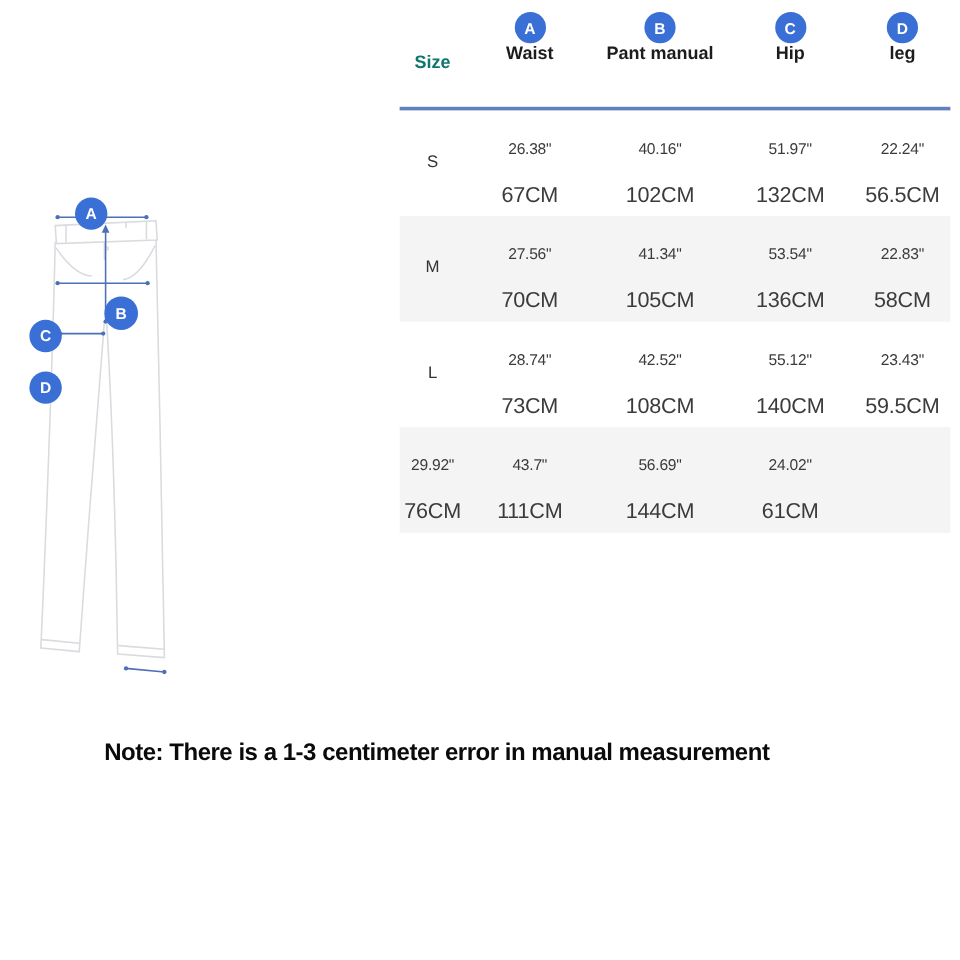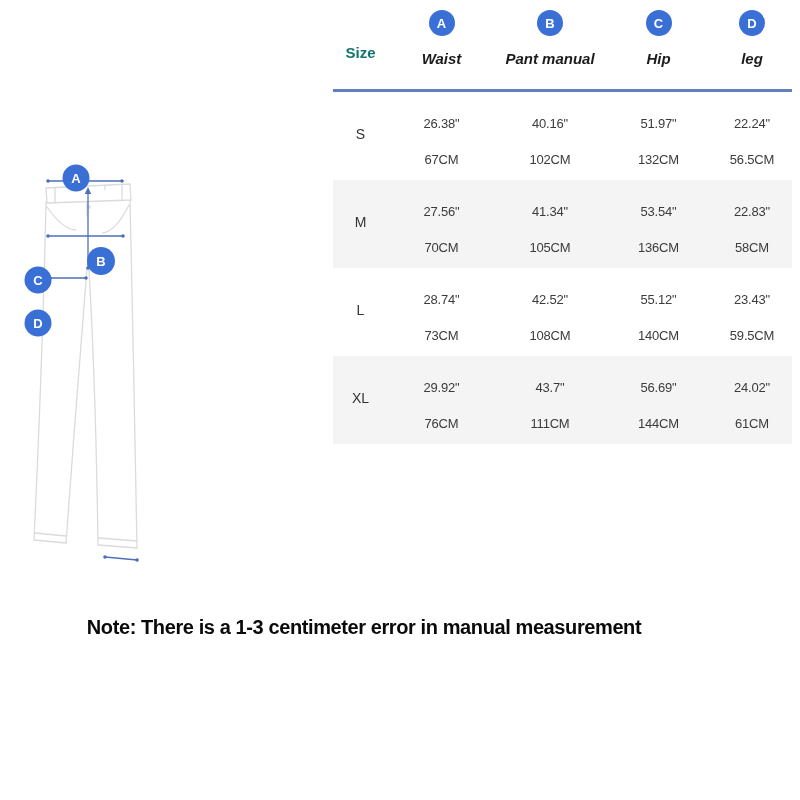--- a/index.html
+++ b/index.html
@@ -26,39 +26,38 @@
     padding-top:10px;
   }
   .badge{
     width:26px;height:26px;border-radius:50%;
     background:var(--badge_blue,#3a6fd6);
     color:#fff;font-size:13px;font-weight:bold;
     display:flex;align-items:center;justify-content:center;
     flex:0 0 auto;
   }
   .col-label{
-    margin-top:14px;font-size:15px;font-weight:bold;color:#1c1c1c;
+    font-size:15px;font-weight:bold;color:#1c1c1c;
     white-space:nowrap;
-    font-style:italic;
   }
   .trow{
     display:grid;grid-template-columns:55px 107px 110px 107px 80px;
     height:88px;
   }
   .trow.alt{background:var(--row_alt,#f4f4f5);}
   .size-cell{
     display:flex;align-items:center;justify-content:center;
     font-size:14px;color:#333;padding-bottom:4px;
   }
   .m-cell{
     display:flex;flex-direction:column;align-items:center;
     padding-top:24px;
   }
   .inch{font-size:13px;color:#3b3b3b;letter-spacing:-0.2px;}
-  .cm{font-size:13px;color:#3b3b3b;letter-spacing:-0.2px;margin-top:21px;}
+  .cm{font-size:18px;color:#3b3b3b;letter-spacing:-0.2px;margin-top:21px;}
   
   .diagram{position:absolute;left:10px;top:155px;width:170px;height:430px;}
   .pants{stroke:#d9dbdf;fill:none;stroke-width:1.3;stroke-linecap:round;}
   .arrow{stroke:var(--arrow_blue,#4d6fb8);fill:none;stroke-width:1.3;}
   .arrow-dot{fill:var(--arrow_blue,#4d6fb8);stroke:none;}
   .badge-circle{fill:var(--badge_blue,#3a6fd6);}
   .badge-letter{
     fill:#ffffff;font-size:13px;font-weight:bold;text-anchor:middle;
     font-family:"Liberation Sans",sans-serif;
   }
@@ -214,21 +213,20 @@
       <div class="inch">55.12"</div>
       <div class="cm">140CM</div>
     </div>
     <div class="m-cell">
       <div class="inch">23.43"</div>
       <div class="cm">59.5CM</div>
     </div>
   </div>
 
   <div class="trow alt">
-    <div class="size-cell">XL</div>
     <div class="m-cell">
       <div class="inch">29.92"</div>
       <div class="cm">76CM</div>
     </div>
     <div class="m-cell">
       <div class="inch">43.7"</div>
       <div class="cm">111CM</div>
     </div>
     <div class="m-cell">
       <div class="inch">56.69"</div>

